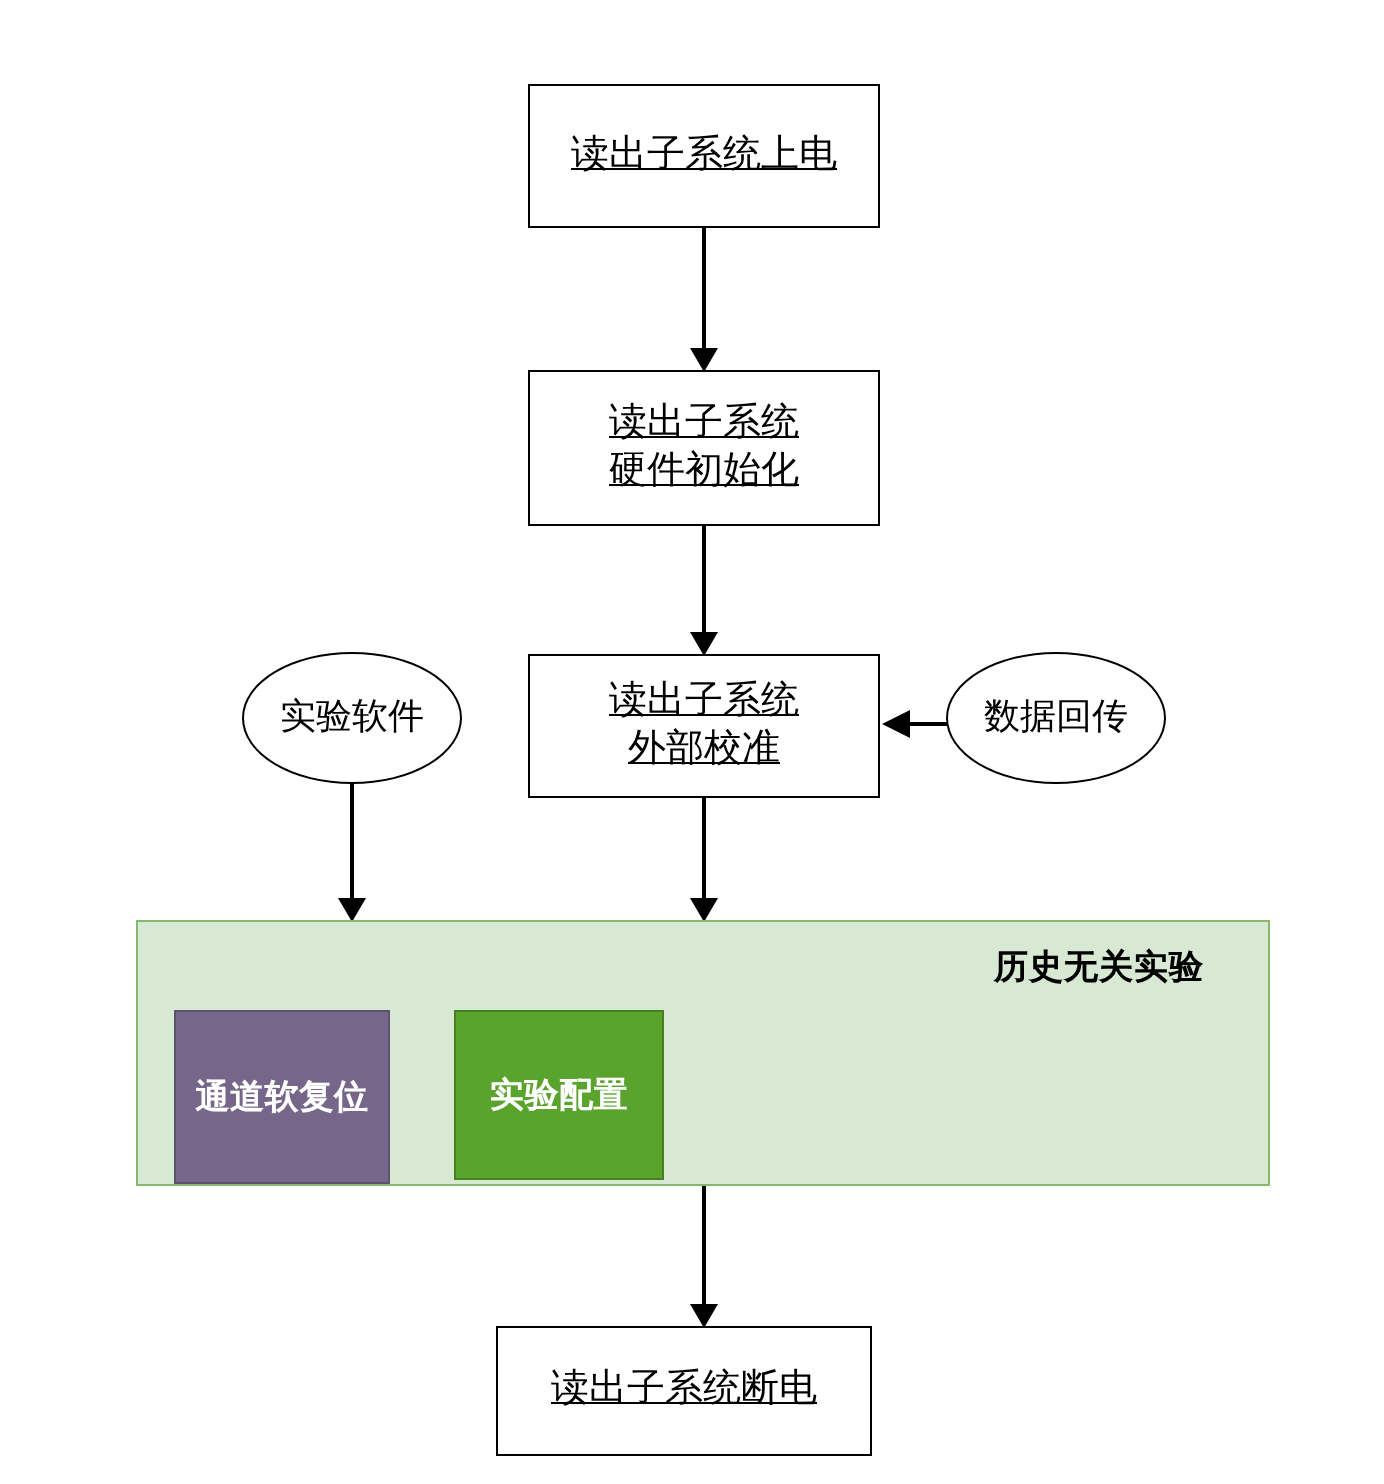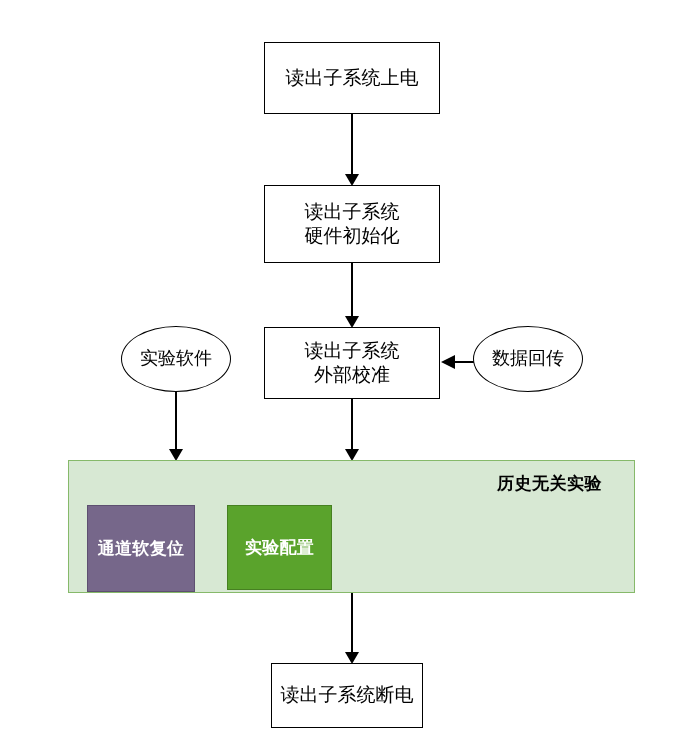--- a/index.html
+++ b/index.html
@@ -29,20 +29,21 @@
     text-align: center;
     white-space: pre-line;
     line-height: 1.28;
   }
   
   .proc {
     background: #ffffff;
     border: 1.6px solid #000000;
     color: #000000;
     font-size: 19px;
+    text-decoration: underline;
   }
   
   .ellipse {
     background: #ffffff;
     border: 1.8px solid #000000;
     border-radius: 50%;
     color: #000000;
     font-size: 18px;
   }
   
@@ -152,15 +153,15 @@
 
   <div class="group-panel" style="left:68px; top:460px; width:567px; height:133px;"></div>
   <div class="group-title" style="left:497px; top:472px;">历史无关实验</div>
 
   <div class="stage" style="left:87px; top:505px; width:108px; height:87px; background:#76678a; border:1.5px solid #5d5070;">通道软复位</div>
 
   <div class="stage" style="left:227px; top:505px; width:105px; height:85px; background:#5aa32c; border:1.5px solid #468021;">实验配置</div>
 
 
 
-  <div class="node proc" style="left:271px; top:663px; width:152px; height:65px;">读出子系统断电</div>
+  <div class="node proc" style="left:248px; top:663px; width:188px; height:65px;">读出子系统断电</div>
 
 </div>
 
 </body></html>

